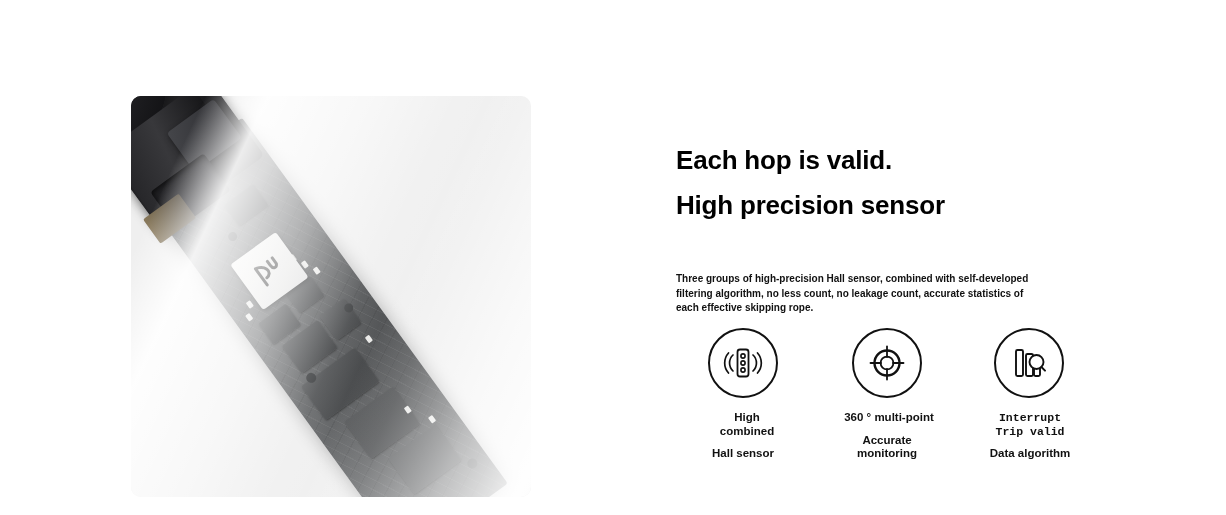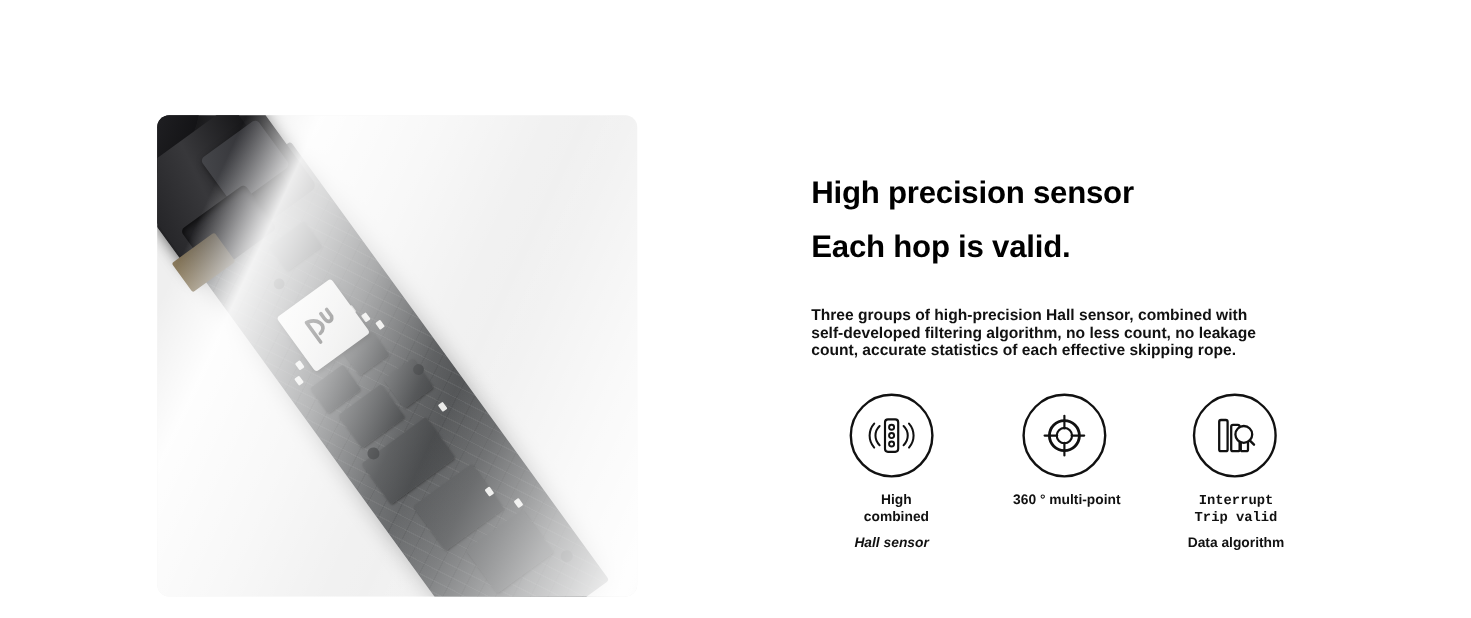--- a/index.html
+++ b/index.html
@@ -189,23 +189,23 @@
   }
   .headline {
     color: #000000;
     font-size: 26px;
     font-weight: bold;
     letter-spacing: -0.2px;
     line-height: 45px;
     white-space: nowrap;
   }
   .body-copy {
-    margin-top: 28px;
+    margin-top: 44px;
     color: #111111;
-    font-size: 13px;
+    font-size: 10px;
     font-weight: bold;
     line-height: 14.5px;
     width: 372px;
   }
 
   
   #features {
     position: absolute;
     left: 676px;
     top: 328px;
@@ -236,21 +236,21 @@
     line-height: 13.5px;
   }
   .cap-top { margin-top: 13px; }
   .cap-bottom { margin-top: 9px; }
 
   
   #feature-1 { left: -8px;  top: 0; }
   #feature-2 { left: 136px; top: 0; }
   #feature-3 { left: 278px; top: 0; }
   #feature-1 .cap-top { padding-left: 8px; text-align: center; }
-  #feature-1 .cap-bottom { padding-left: 0px; font-style: italic; }
+  #feature-1 .cap-bottom { padding-left: 0px; }
   #feature-2 .cap-top { padding-left: 4px; text-align: center; }
   #feature-2 .cap-bottom { padding-left: 0px; }
   #feature-3 .cap-top { padding-left: 2px; font-family: Liberation Mono, monospace; }
   #feature-3 .cap-bottom { padding-left: 2px; }
 </style>
 </head>
 <body>
 
 <div id="product-panel">
 
@@ -298,22 +298,22 @@
       <div class="grip-slot"></div>
     </div>
     <div class="connector"></div>
   </div>
 
   <div class="sheen"></div>
   <div class="sheen2"></div>
 </div>
 
 <div id="content">
+  <div class="headline">Each hop is valid.</div>
   <div class="headline">High precision sensor</div>
-  <div class="headline">Each hop is valid.</div>
   <div class="body-copy">Three groups of high-precision Hall sensor, combined with self-developed filtering algorithm, no less count, no leakage count, accurate statistics of each effective skipping rope.</div>
 </div>
 
 <div id="features">
 
   <div class="feature" id="feature-1">
     <div class="circle">
       <svg width="42" height="42" viewBox="0 0 42 42">
         <rect x="15.5" y="7.5" width="11" height="27" rx="2.5" fill="none" stroke="#111" stroke-width="1.8"></rect>
         <circle cx="21" cy="14" r="2.1" fill="none" stroke="#111" stroke-width="1.6"></circle>
@@ -339,20 +339,24 @@
         <circle cx="21" cy="21" r="6.4" fill="none" stroke="#111" stroke-width="1.8"></circle>
         <line x1="21" y1="4.5" x2="21" y2="15" stroke="#111" stroke-width="1.8" stroke-linecap="round"></line>
         <line x1="21" y1="27" x2="21" y2="37.5" stroke="#111" stroke-width="1.8" stroke-linecap="round"></line>
         <line x1="4.5" y1="21" x2="15" y2="21" stroke="#111" stroke-width="1.8" stroke-linecap="round"></line>
         <line x1="27" y1="21" x2="37.5" y2="21" stroke="#111" stroke-width="1.8" stroke-linecap="round"></line>
       </svg>
     </div>
     <div class="cap cap-top">
       <div>360 ° multi-point</div>
     </div>
+    <div class="cap cap-bottom">
+      <div>Accurate</div>
+      <div>monitoring</div>
+    </div>
   </div>
 
   <div class="feature" id="feature-3">
     <div class="circle">
       <svg width="42" height="42" viewBox="0 0 42 42">
         <rect x="8" y="8" width="7" height="26" rx="1.5" fill="none" stroke="#111" stroke-width="1.9"></rect>
         <rect x="18" y="12" width="7" height="22" rx="1.5" fill="none" stroke="#111" stroke-width="1.9"></rect>
         <rect x="26" y="24" width="6" height="10" rx="1.5" fill="none" stroke="#111" stroke-width="1.9"></rect>
         <circle cx="28.5" cy="20" r="7" fill="#fff" stroke="#111" stroke-width="1.9"></circle>
         <line x1="33.4" y1="25" x2="37" y2="28.6" stroke="#111" stroke-width="2" stroke-linecap="round"></line>

